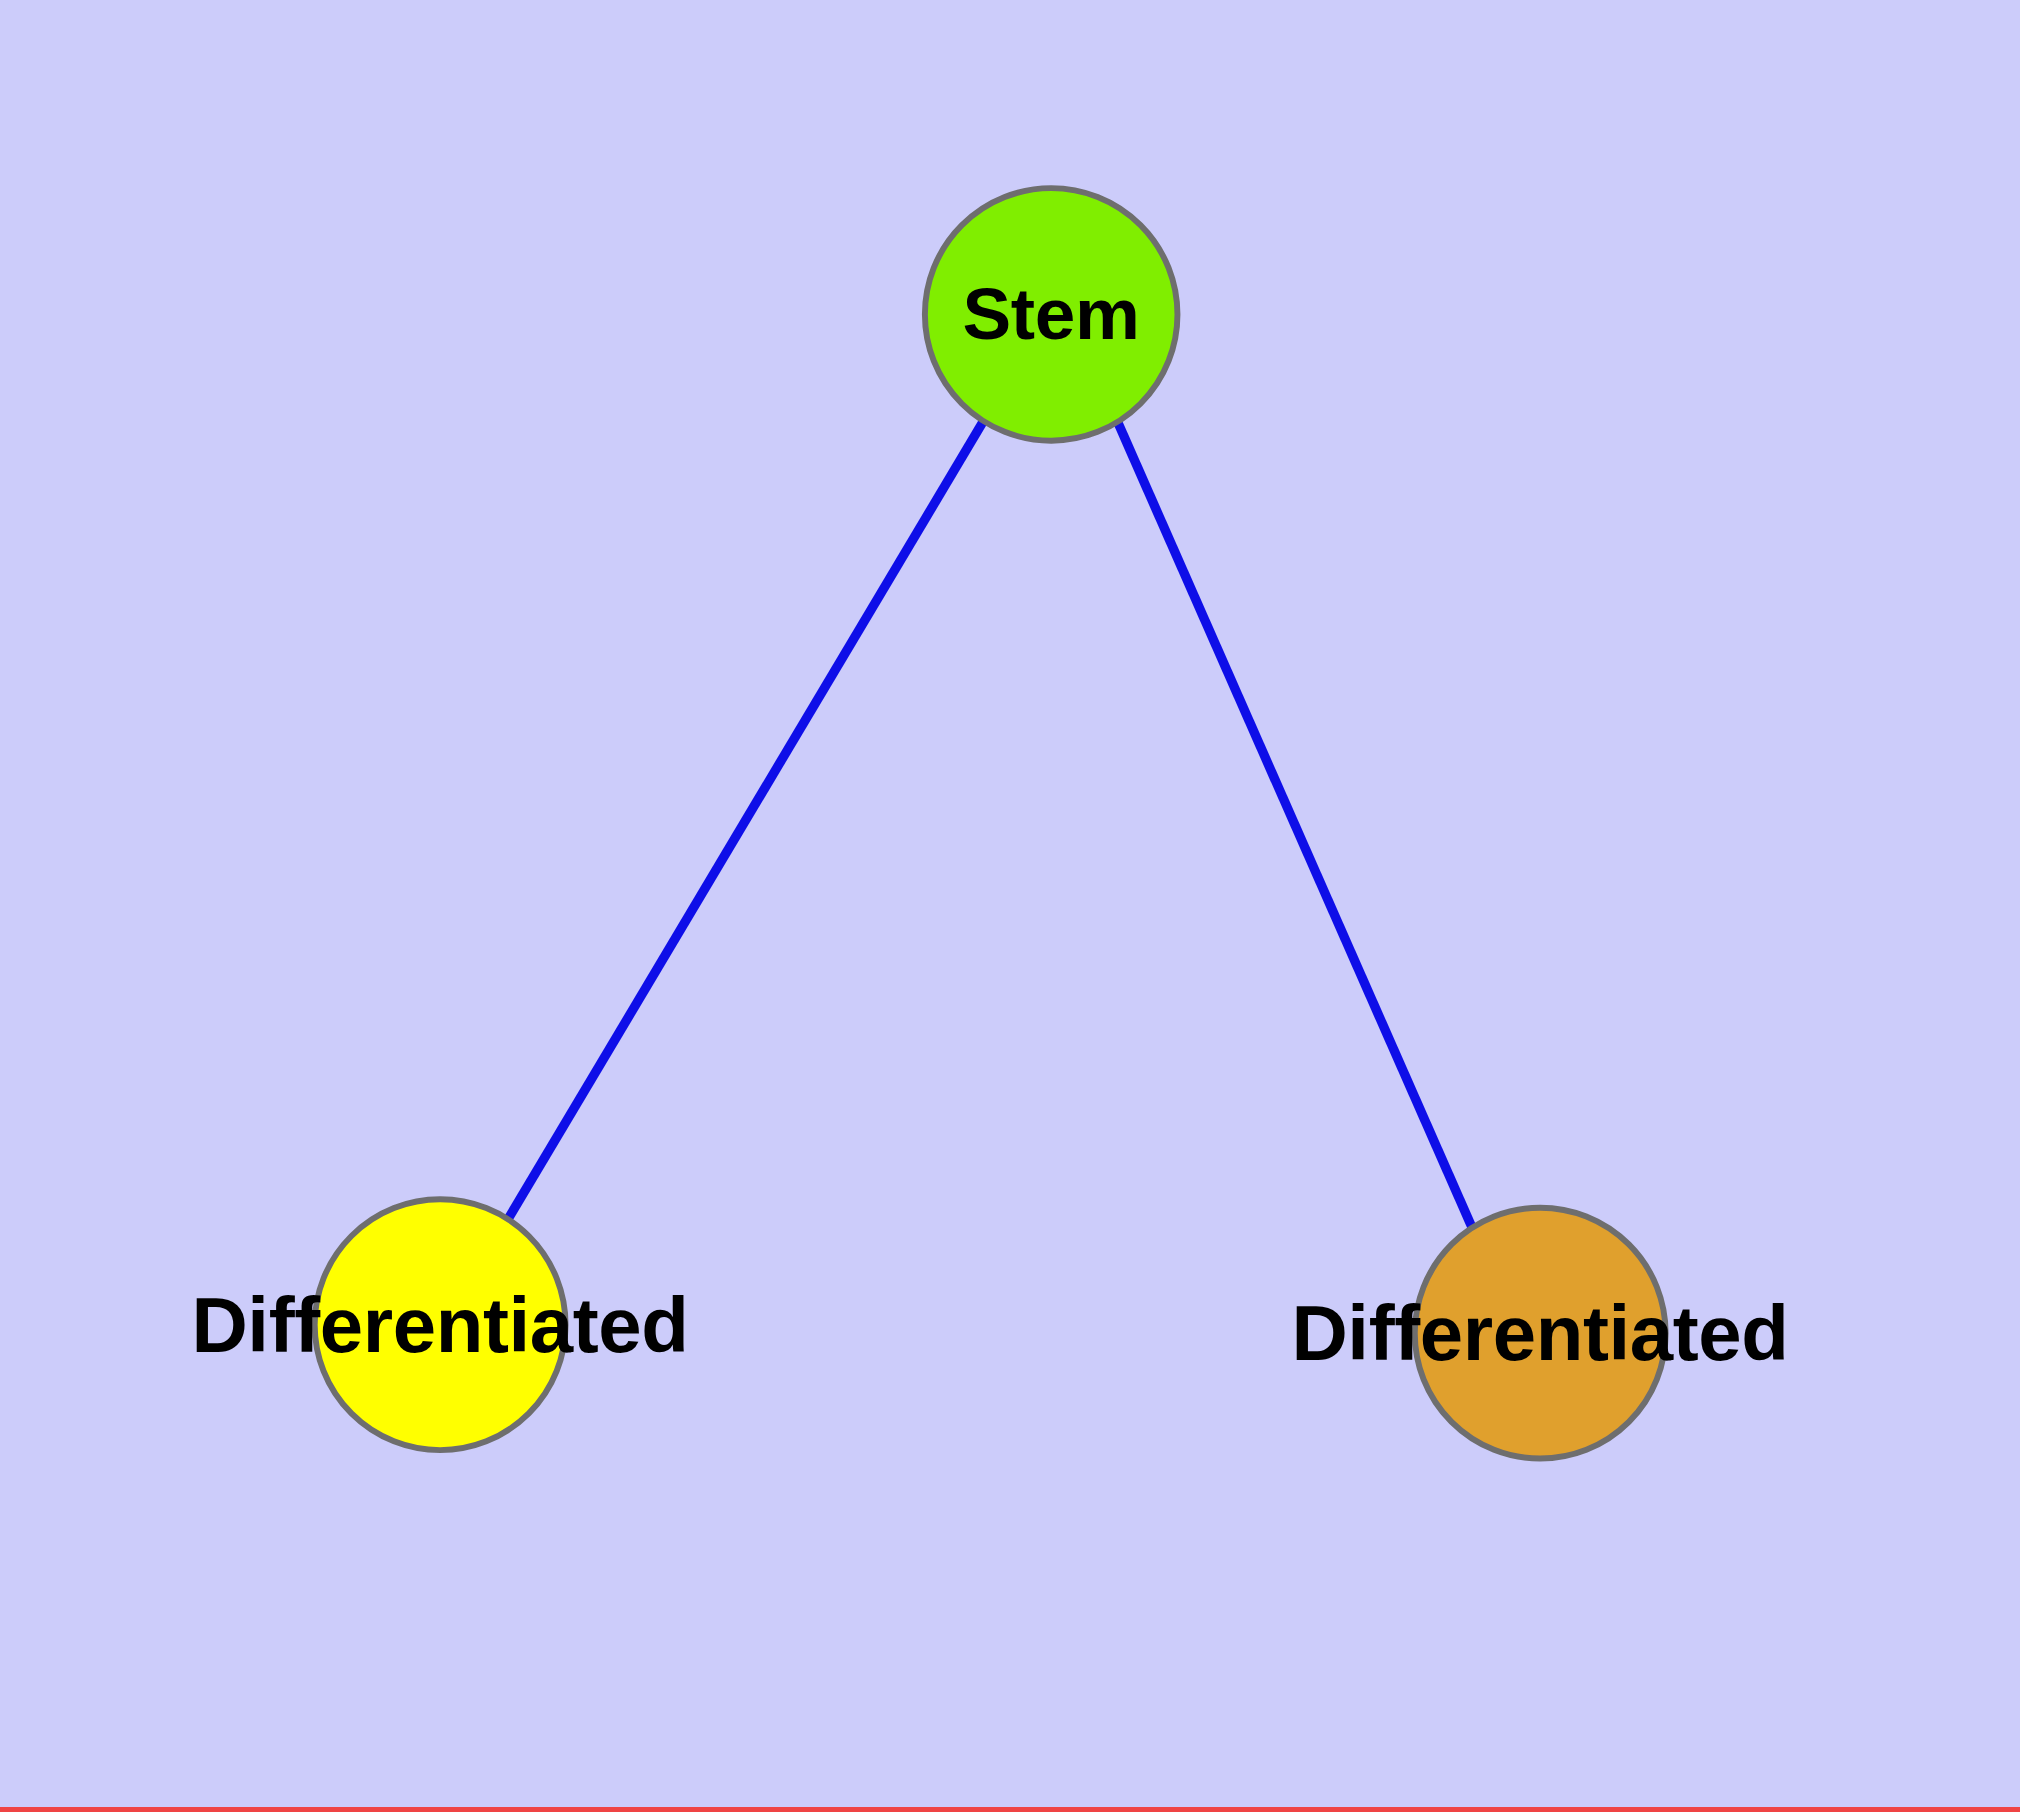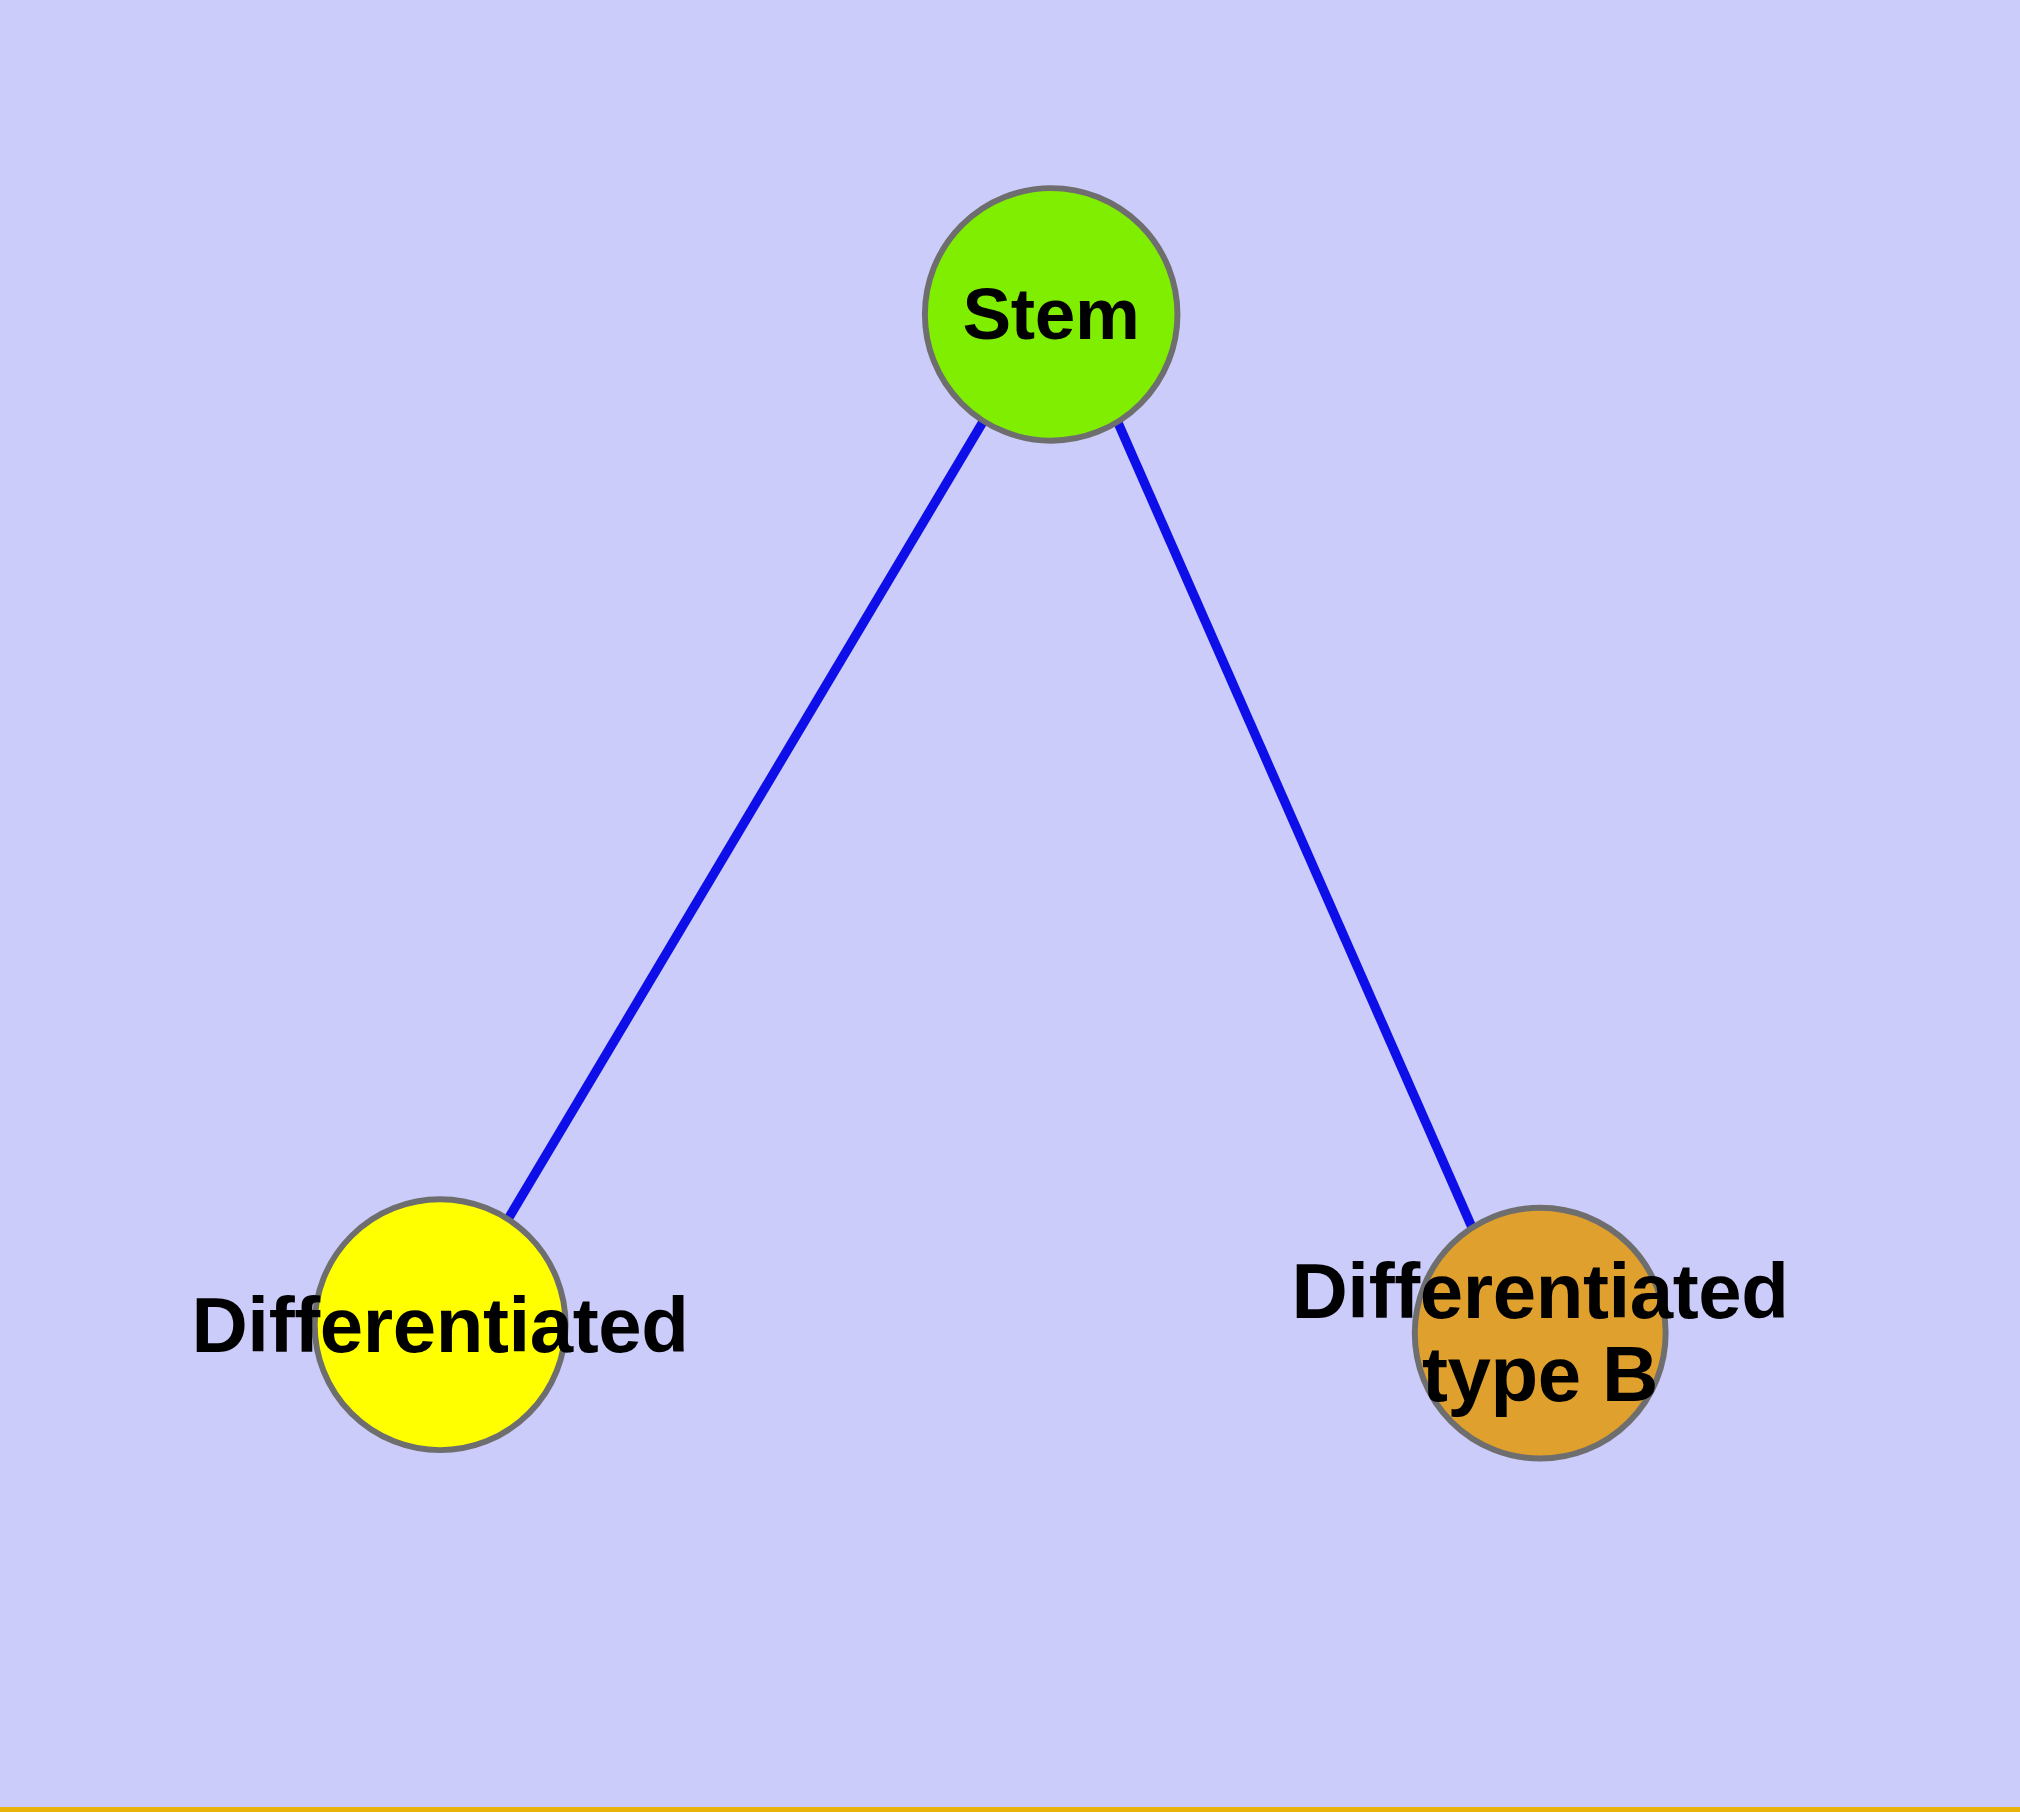--- a/index.html
+++ b/index.html
@@ -6,21 +6,21 @@
   html, body {
     margin: 0;
     padding: 0;
     background: #ffffff;
   }
   #canvas {
     position: relative;
     width: 2021px;
     height: 1812px;
     overflow: hidden;
-    background: #eab308;
+    background: #ef4444;
     font-family: "Liberation Sans", sans-serif;
   }
   #plot-background {
     position: absolute;
     left: 0;
     top: 0;
     width: 2021px;
     height: 1807px;
     background: #ccccfa;
   }
@@ -82,17 +82,16 @@
   <div class="node-label" id="label-stem" style="left: 1051px; top: 314px; font-size: 73px; color: rgb(0, 0, 0);">
     <span class="label-line">Stem</span>
   </div>
 
   <div class="node-label" id="label-diff-a" style="left: 440px; top: 1325px; font-size: 78px; color: rgb(0, 0, 0);">
     <span class="label-line">Differentiated</span>
   </div>
 
   <div class="node-label" id="label-diff-b" style="left: 1540px; top: 1333px; font-size: 78px; color: rgb(0, 0, 0);">
     <span class="label-line">Differentiated</span>
-    <span class="label-line">type B</span>
   </div>
 
 </div>
 
 
 </body></html>

